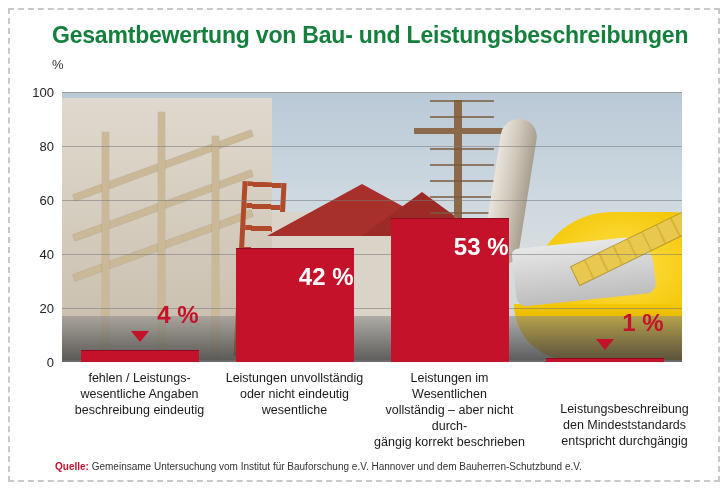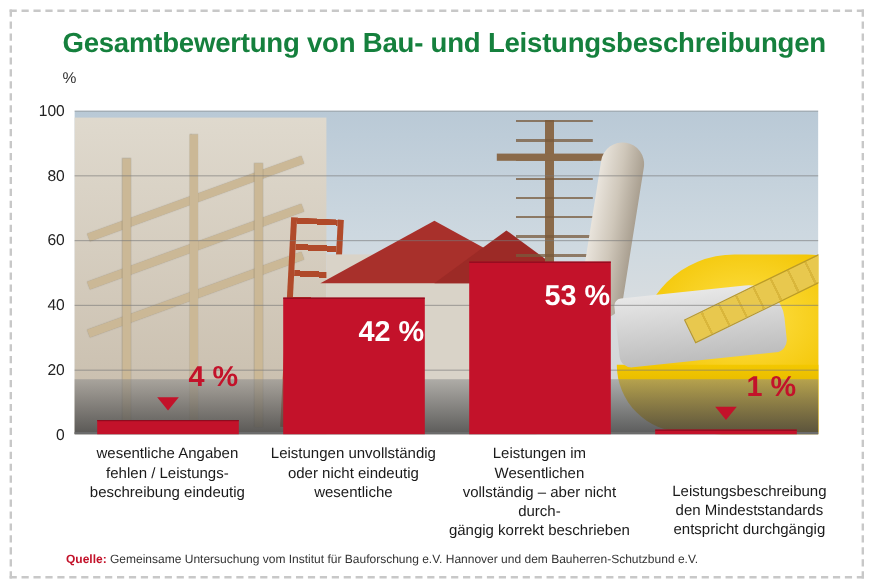--- a/index.html
+++ b/index.html
@@ -217,22 +217,22 @@
       <div class="ytick" style="top: 362px; left: 6px;">0</div>
       <div class="ytick" style="top: 308px; left: 6px;">20</div>
       <div class="ytick" style="top: 254px; left: 6px;">40</div>
       <div class="ytick" style="top: 200px; left: 6px;">60</div>
       <div class="ytick" style="top: 146px; left: 6px;">80</div>
       <div class="ytick" style="top: 92px; left: 6px;">100</div>
     </div>
 
   <div id="cats">
       <div class="cat" style="left: 62px; width: 155px;">
+        <div>fehlen / Leistungs-</div>
         <div>wesentliche Angaben</div>
-        <div>fehlen / Leistungs-</div>
         <div>beschreibung eindeutig</div>
       </div>
       <div class="cat" style="left: 217px; width: 155px;">
         <div>Leistungen unvollständig</div>
         <div>oder nicht eindeutig</div>
         <div>wesentliche</div>
       </div>
       <div class="cat" style="left: 372px; width: 155px;">
         <div>Leistungen im Wesentlichen</div>
         <div>vollständig – aber nicht durch-</div>

